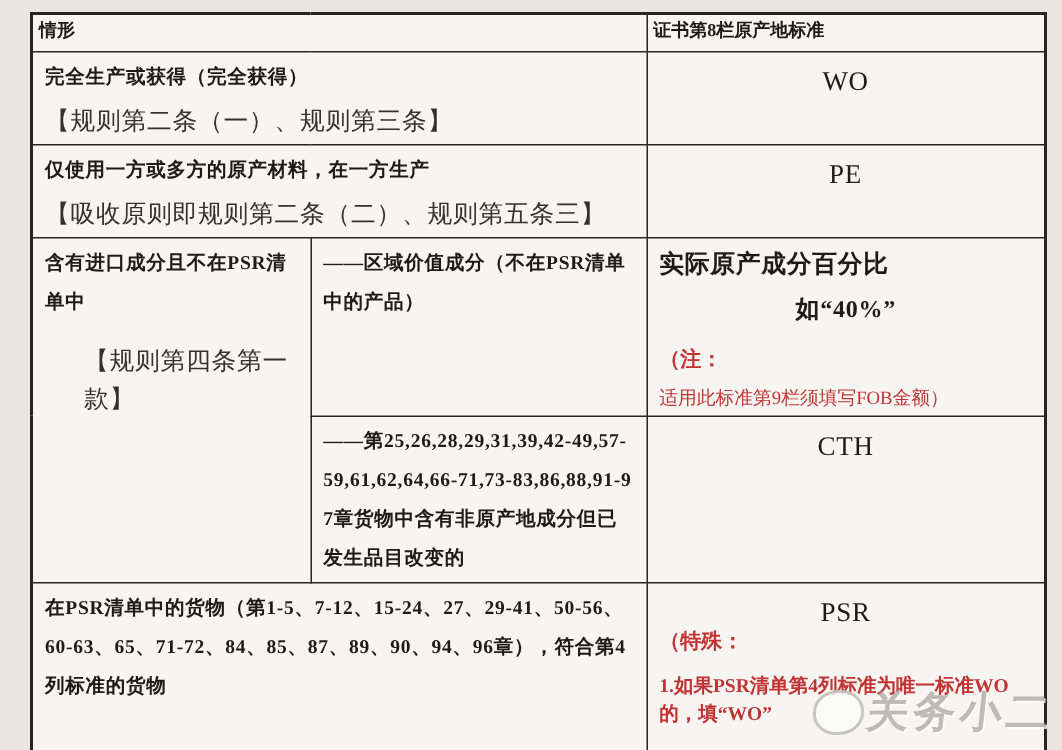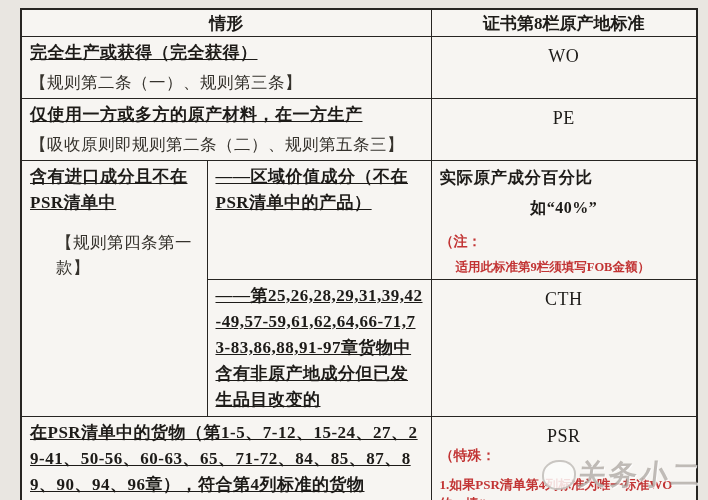--- a/index.html
+++ b/index.html
@@ -35,32 +35,31 @@
     overflow: hidden;
   }
   table.rules {
     border: 2px solid #272522;
   }
   .col1 { width: 186px; }
   .col2 { width: 224px; }
   .col3 { width: 266px; }
 
   .hdr {
-    text-align: center;
-    font-weight: bold;
-    font-size: 17px;
+    text-align: left;
+    font-weight: bold;
+    font-size: 12px;
     padding: 2px 4px 1px 4px !important;
   }
   .main-text {
     display: block;
     font-weight: bold;
-    font-size: 17px;
+    font-size: 13px;
     line-height: 26px;
     letter-spacing: 0.5px;
-    text-decoration: underline;
   }
   .rule-text {
     display: block;
     font-weight: 400;
     font-size: 16.5px;
     line-height: 25px;
     color: #35322c;
     margin-top: 4px;
     letter-spacing: 0.5px;
   }
@@ -93,24 +92,23 @@
   .red-note-head {
     display: block;
     color: #c23434;
     font-weight: bold;
     font-size: 14px;
     margin-top: 14px;
   }
   .red-note-body {
     display: block;
     color: #c23434;
-    font-weight: bold;
+    font-weight: normal;
     font-size: 12.5px;
     margin-top: 8px;
-    margin-left: 16px;
   }
   .psr-special-head {
     display: block;
     color: #c23434;
     font-weight: bold;
     font-size: 14px;
   }
   .psr-item {
     display: block;
     color: #c23434;

